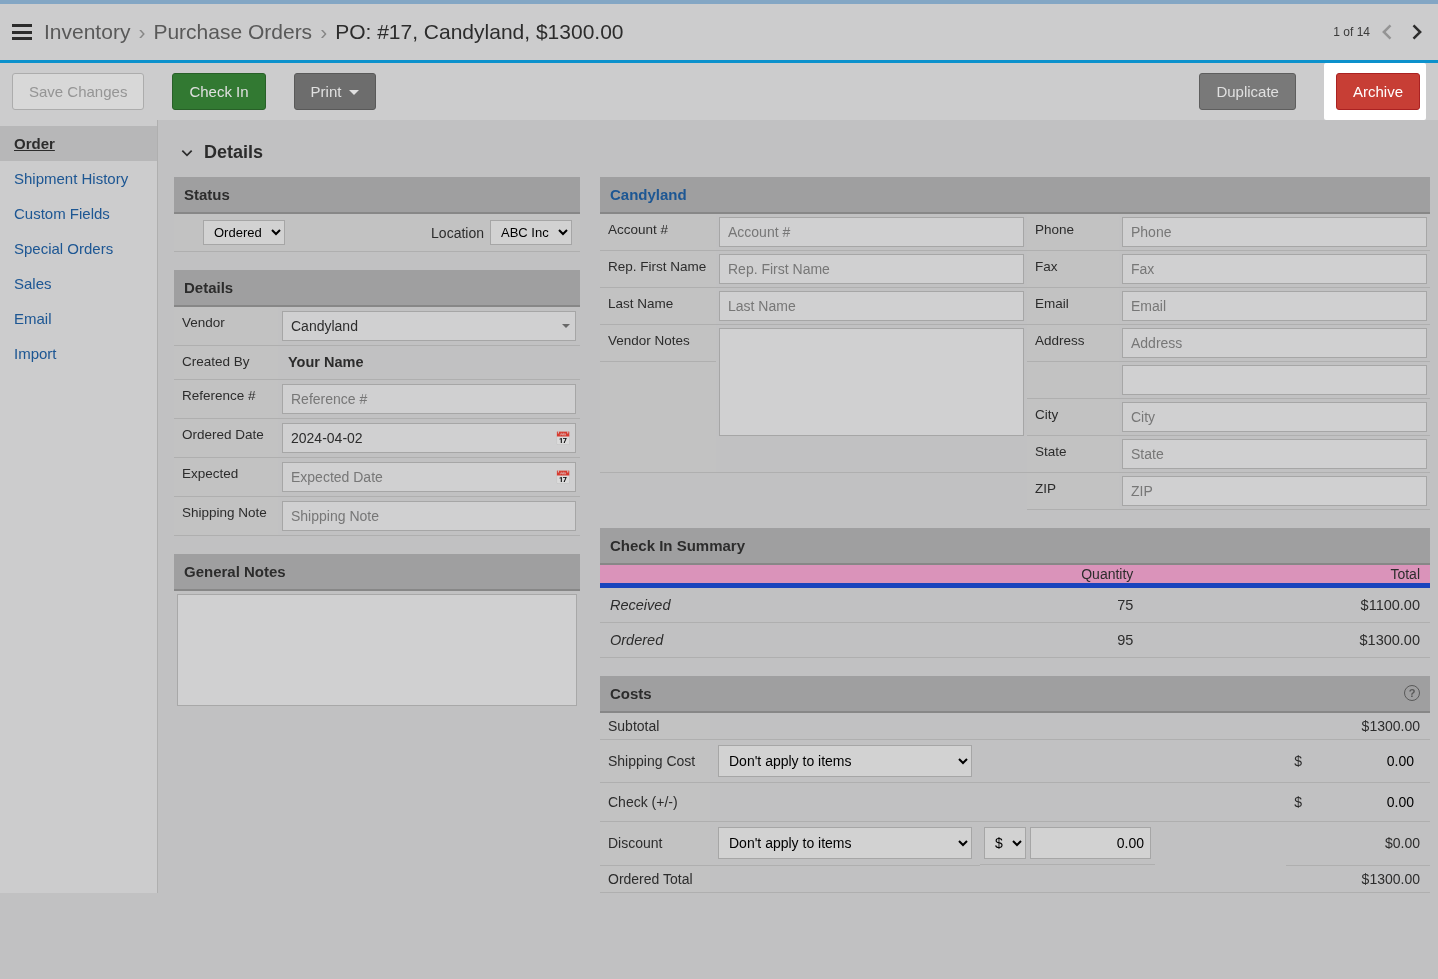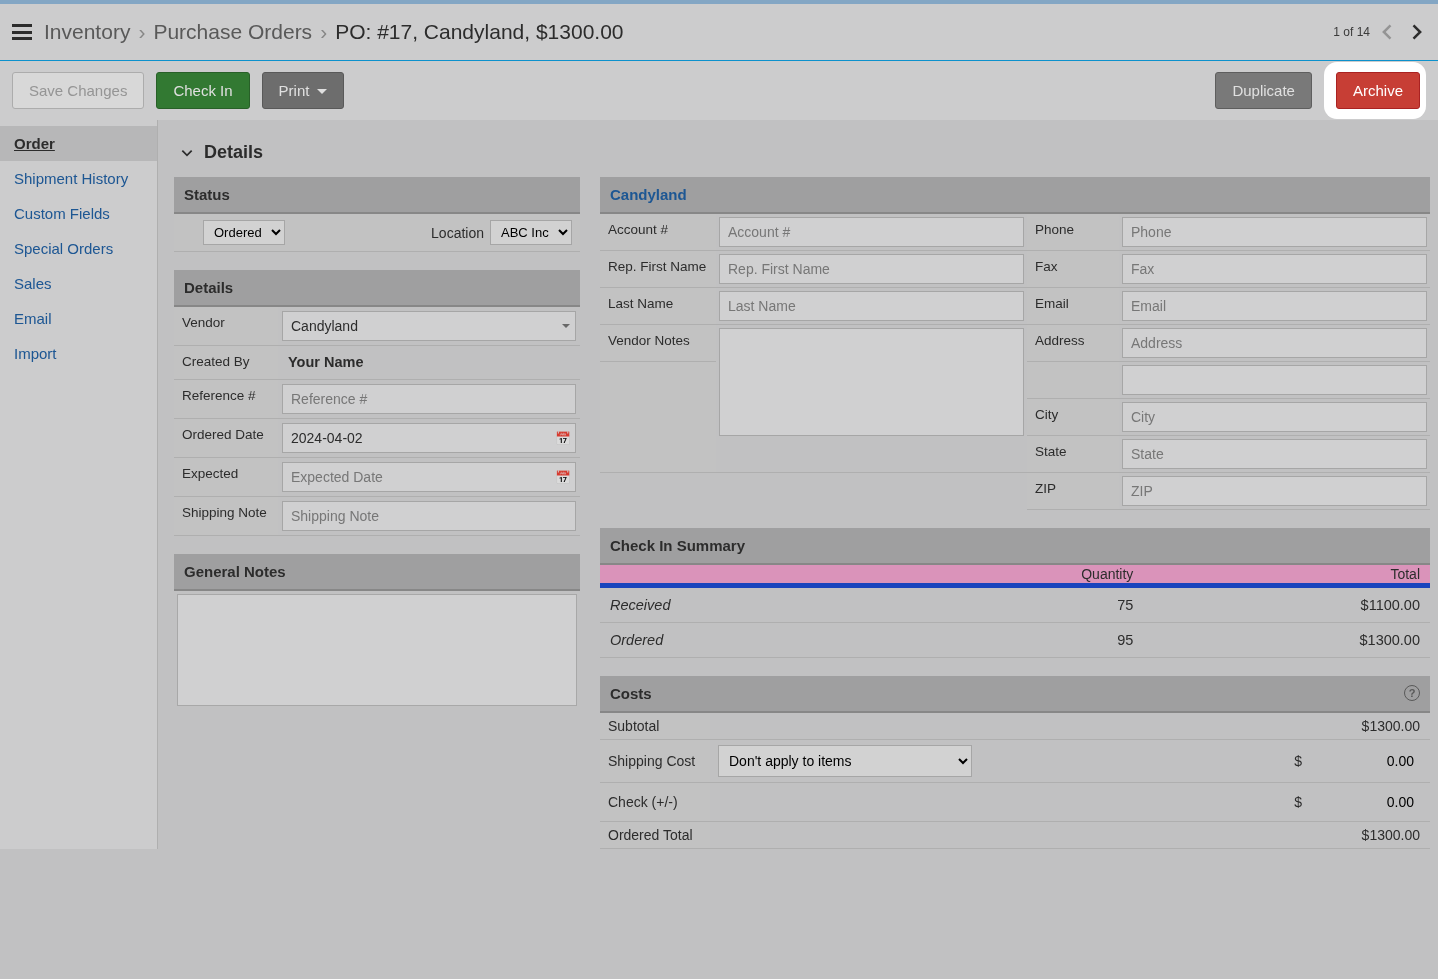--- a/index.html
+++ b/index.html
@@ -12,31 +12,31 @@
 .hamburger-icon { width: 20px; height: 16px; display: flex; flex-direction: column; justify-content: space-between; margin-right: 12px; }
 .hamburger-icon span { height: 3px; background: #333; }
 .breadcrumb { font-size: 21px; color: #666; display: flex; align-items: center; gap: 8px; flex: 1; }
 .breadcrumb a { color: #666; text-decoration: none; }
 .breadcrumb .sep { color: #999; }
 .breadcrumb .current { color: #333; }
 .pager { display: flex; align-items: center; gap: 8px; color: #444; font-size: 12px; }
 .pager .arrow { width: 20px; height: 20px; cursor: pointer; }
 .pager .arrow.disabled { opacity: 0.35; }
 
-.toolbar { height: 60px; display: flex; align-items: center; padding: 0 12px; gap: 12px; background: #e9e9ea; border-top: 1px solid #0ea5e9; }
+.toolbar { height: 60px; display: flex; align-items: center; padding: 0 12px; gap: 28px; background: #e9e9ea; border-top: 3px solid #0ea5e9; }
 .btn { border: 1px solid #c4c4c4; border-radius: 3px; padding: 9px 16px; font-size: 15px; cursor: pointer; background: #f0f0f0; color: #555; }
 .btn.disabled { color: #aaa; background: #f6f6f6; cursor: default; }
 .btn.green { background: #3a8a3a; color: #fff; border-color: #2e6e2e; }
 .btn.dark { background: #7d7d7d; color: #fff; border-color: #666; }
 .btn.red { background: #c73e35; color: #fff; border-color: #a22; }
 .btn.gray { background: #8a8a8a; color: #fff; border-color: #6c6c6c; }
 .btn.dropdown::after { content: ""; display: inline-block; margin-left: 8px; border: 5px solid transparent; border-top-color: currentColor; transform: translateY(3px); }
 .toolbar .spacer { flex: 1; }
 
-.highlight-wrap { background: #fff; padding: 10px 6px 10px 12px; border-radius: 13px; position: relative; z-index: 60; }
+.highlight-wrap { background: #fff; padding: 10px 6px 10px 12px; border-radius: 2px; position: relative; z-index: 60; }
 
 .main { display: flex; }
 .sidenav { width: 158px; background: #e9e9ea; border-right: 1px solid #c8c8c8; padding-top: 6px; }
 .sidenav .item { display: block; padding: 9px 14px; font-size: 15px; color: #2263a8; cursor: pointer; }
 .sidenav .item.active { background: #d1d1d2; color: #333; font-weight: 600; text-decoration: underline; }
 
 .content { flex: 1; padding: 16px 8px 0 16px; }
 
 .section-toggle { display: flex; align-items: center; gap: 10px; font-size: 18px; font-weight: 600; padding: 6px 4px 14px 6px; }
 .section-toggle .chev { width: 14px; height: 14px; }
@@ -303,20 +303,30 @@
             <td class="amount"><input class="num" style="border: none; background: transparent;" value="0.00"></td>
           </tr>
           <tr>
             <td class="lbl">Check (+/-)</td>
             <td></td>
                 <td></td>
             <td class="currency">$</td>
             <td class="amount"><input class="num" style="border: none; background: transparent;" value="0.00"></td>
           </tr>
           <tr>
+            <td class="lbl">Discount</td>
+            <td><select><option>Don't apply to items</option></select></td>
+            <td style="width:175px; display:flex; gap:4px; padding:5px 4px;">
+              <select class="tiny" style="width:46px"><option>$</option></select>
+              <input class="num" value="0.00" style="">
+            </td>
+            <td></td>
+            <td class="amount">$0.00</td>
+          </tr>
+          <tr>
             <td class="lbl">Ordered Total</td>
             <td></td>
                 <td></td>
                 <td></td>
             <td class="amount">$1300.00</td>
           </tr>
         </tbody>
           </table>
 
       </div>

